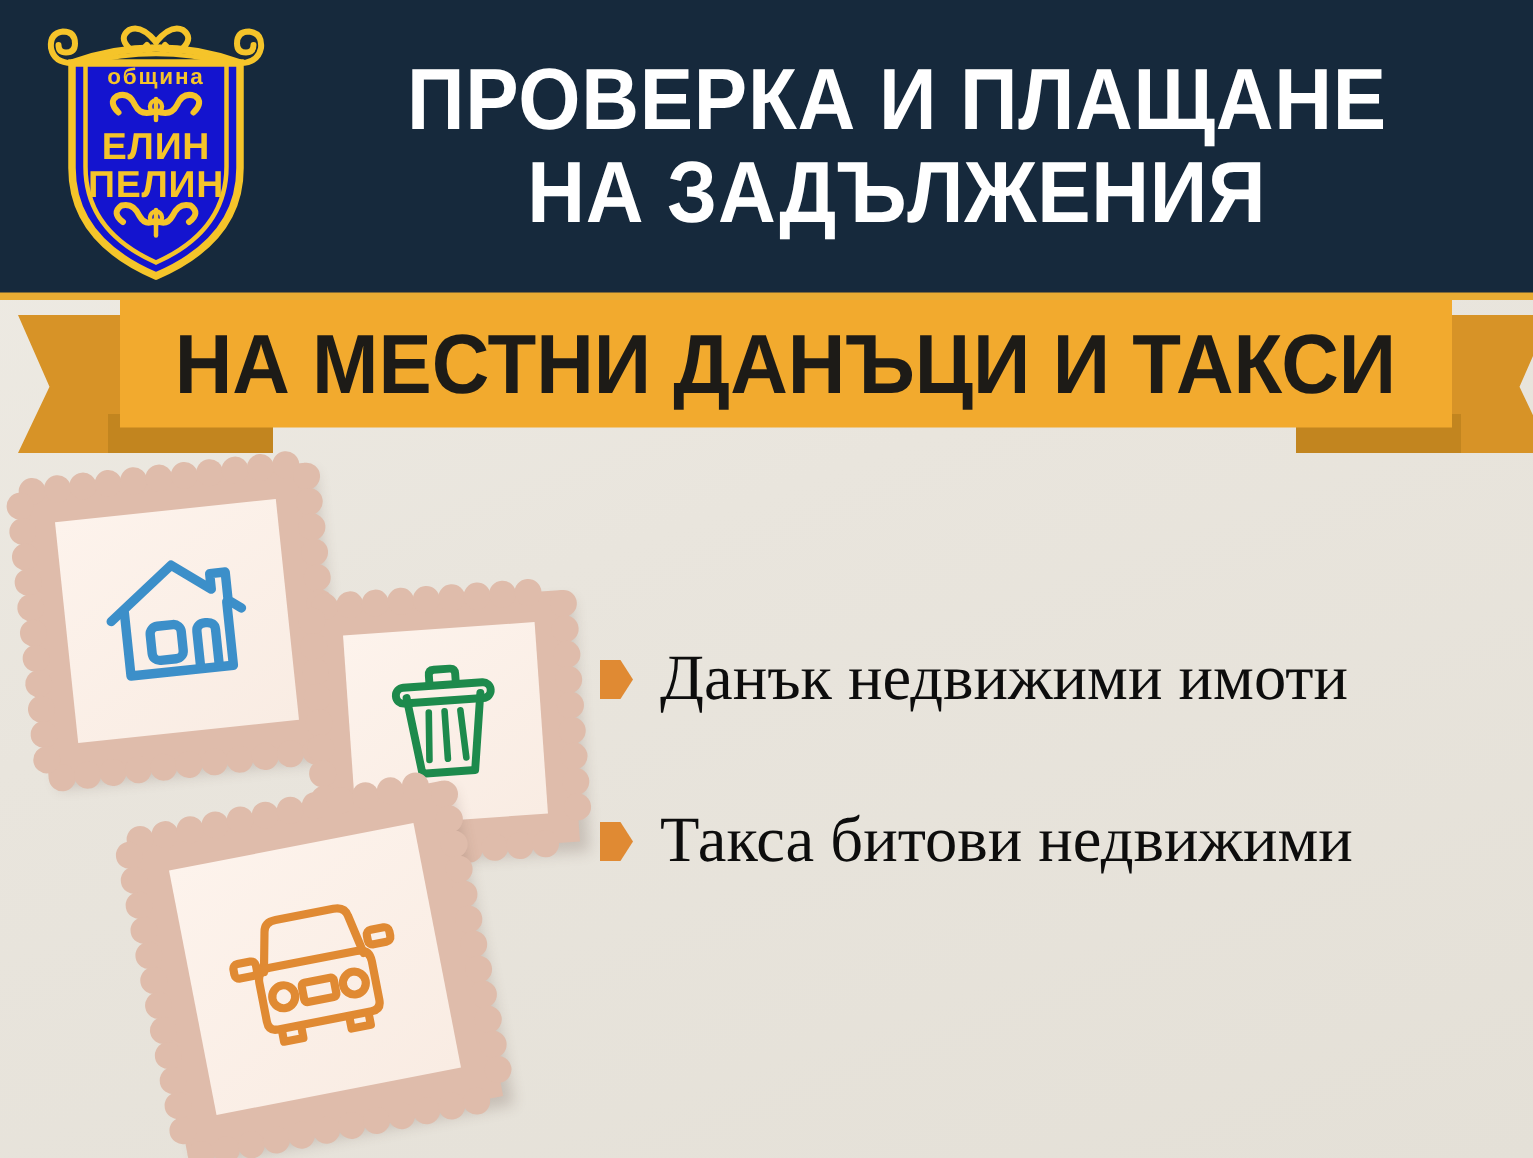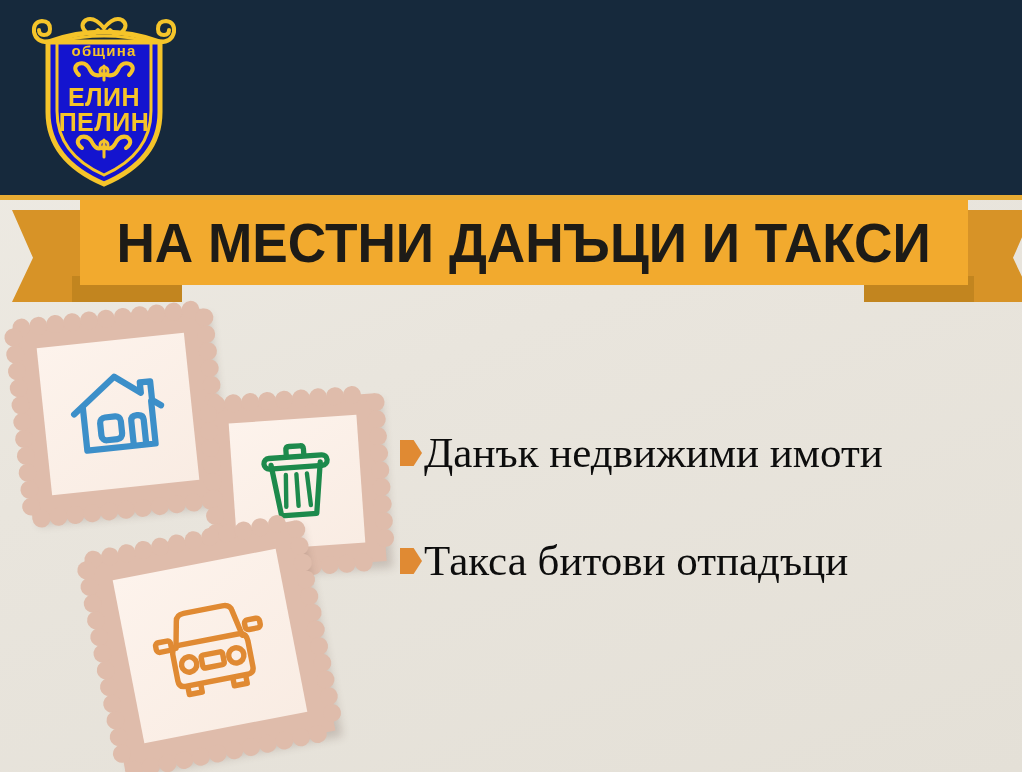--- a/index.html
+++ b/index.html
@@ -102,21 +102,21 @@
   .stamp2{left:213px;top:399px;width:168px;height:168px;transform:rotate(-4deg);}
   .stamp2 .stamp-inner{left:20px;top:20px;width:128px;height:128px;}
   .stamp3{left:103px;top:539px;width:214px;height:214px;transform:rotate(-11deg);}
   .stamp3 .stamp-inner{left:24px;top:24px;width:166px;height:166px;}
 
   
   .list{
     position:absolute;left:400px;top:425px;width:610px;
   }
   .list-item{
-    display:flex;align-items:center;gap:2px;height:56px;margin-bottom:52px;
+    display:flex;align-items:center;gap:18px;height:56px;margin-bottom:52px;
   }
   .bullet{
     width:22px;height:26px;flex:0 0 22px;
     background:#e08a33;
     clip-path:polygon(0 0,62% 0,100% 50%,62% 100%,0 100%);
   }
   .list-label{
     font-family:"Liberation Serif", serif;
     font-size:43px;
     line-height:50px;
@@ -155,20 +155,24 @@
 
         <path d="M58 140 Q50 134 57 129 Q65 127 69 136 Q73 143 80 139 Q87 143 91 136 Q95 127 103 129 Q110 134 102 140" fill="none" stroke="#f5c42a" stroke-width="4" stroke-linecap="round"></path>
         <circle cx="80" cy="137" r="4" fill="none" stroke="#f5c42a" stroke-width="3"></circle>
         <path d="M80 132 L80 149" stroke="#f5c42a" stroke-width="3" stroke-linecap="round"></path>
         <text x="80" y="48" text-anchor="middle" font-family="Liberation Sans, sans-serif" font-size="15" font-weight="bold" letter-spacing="1.2" fill="#f5c42a">община</text>
         <text x="80" y="98" text-anchor="middle" font-family="Liberation Sans, sans-serif" font-size="25" font-weight="bold" letter-spacing="0.5" fill="#f5c42a">ЕЛИН</text>
         <text x="80" y="123" text-anchor="middle" font-family="Liberation Sans, sans-serif" font-size="25" font-weight="bold" letter-spacing="0.5" fill="#f5c42a">ПЕЛИН</text>
       </svg>
     </div>
 
+    <div class="title-wrap">
+      <div class="title-line">ПРОВЕРКА И ПЛАЩАНЕ</div>
+      <div class="title-line">НА ЗАДЪЛЖЕНИЯ</div>
+    </div>
 
     <div class="header-goldline"></div>
   </div>
 
   <div class="ribbon">
     <div class="ribbon-tail left"></div>
     <div class="ribbon-tail right"></div>
     <div class="ribbon-fold left"></div>
     <div class="ribbon-fold right"></div>
     <div class="ribbon-main">
@@ -344,17 +348,17 @@
       <div class="perf" style="left: 205px; top: 187px;"></div>
     </div>
 
   <div class="list">
     <div class="list-item">
       <div class="bullet"></div>
       <div class="list-label">Данък недвижими имоти</div>
     </div>
     <div class="list-item">
       <div class="bullet"></div>
-      <div class="list-label">Такса битови отпадъци</div>
+      <div class="list-label">Такса битови недвижими</div>
     </div>
   </div>
 
 </div>
 
 </body></html>

